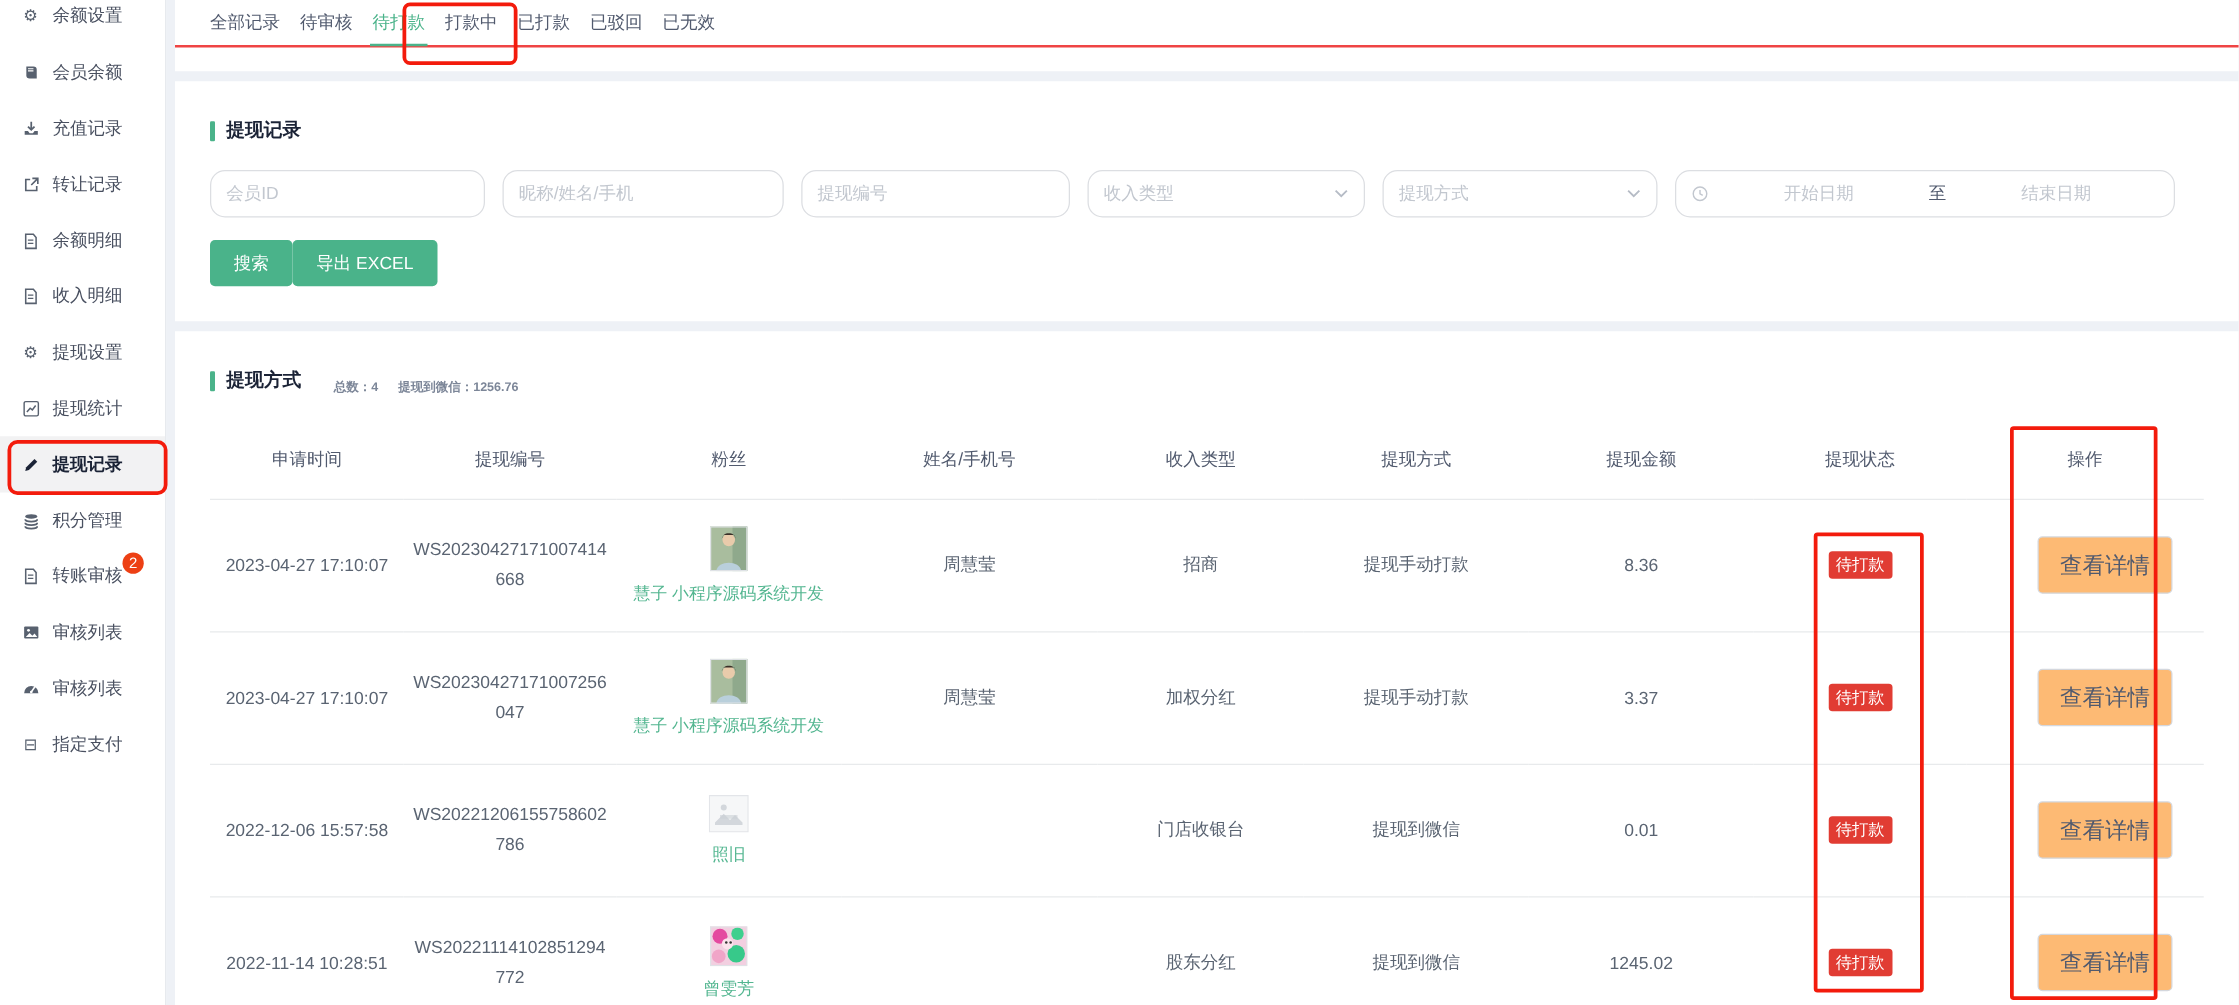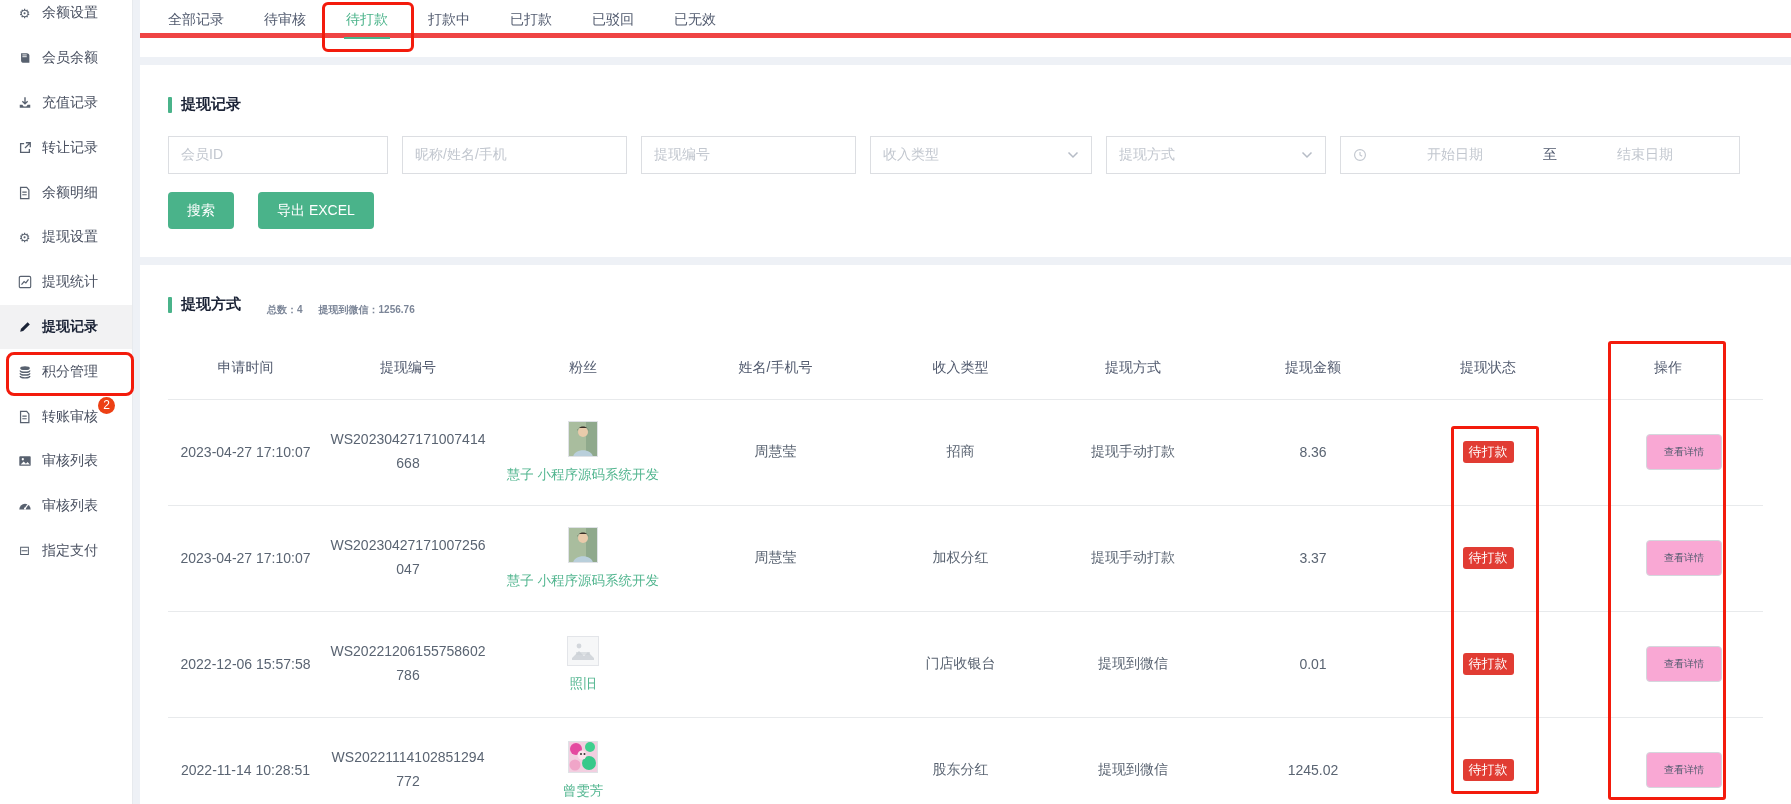--- a/index.html
+++ b/index.html
@@ -15,65 +15,65 @@
   .side-item .icn{width:17px;display:inline-flex;justify-content:center;align-items:center;
                   color:#58616f;font-size:13px;flex:none;}
   .side-item.active{background:#f2f2f3;color:#1b2336;font-weight:700;}
   .num-badge{position:absolute;left:98px;top:3px;min-width:17px;height:17px;border-radius:9px;
              background:#ed4014;color:#fff;font-size:12px;line-height:17px;text-align:center;
              font-weight:400;padding:0 2px;box-sizing:border-box;}
 
   
   .main{position:absolute;left:140px;top:0;width:1651px;height:804px;display:flex;flex-direction:column;}
   .tabbar{background:#fff;height:57px;flex:none;}
-  .tabs{display:flex;gap:40px;padding-left:28px;height:38px;align-items:flex-start;
-        border-bottom:5px solid #ef4444;box-sizing:border-box;}
+  .tabs{display:flex;gap:16px;padding-left:28px;height:38px;align-items:flex-end;
+        border-bottom:2px solid #ef4444;box-sizing:border-box;}
   .tab{font-size:14px;color:#515a6e;cursor:pointer;position:relative;height:38px;line-height:38px;white-space:nowrap;}
   .tab.active{color:#4ab38a;}
   .tab.active::after{content:"";position:absolute;left:-2px;right:-2px;bottom:-1px;height:2px;background:#4ab38a;}
 
   .panel{background:#fff;margin-top:8px;padding:30px 28px 24px;box-sizing:border-box;}
   .search-panel{height:192px;flex:none;}
   .list-panel{flex:1;}
 
   .sec-title{display:flex;align-items:center;font-size:15px;font-weight:700;color:#1b2336;}
   .sec-title .bar{width:4px;height:16px;background:#4ab38a;margin-right:9px;border-radius:1px;flex:none;}
 
   
   .fields{display:flex;gap:14px;margin-top:22px;}
-  .fld{height:38px;border:1px solid #dcdee2;border-radius:0;background:#fff;box-sizing:border-box;
+  .fld{height:38px;border:1px solid #dcdee2;border-radius:12px;background:#fff;box-sizing:border-box;
        display:flex;align-items:center;padding:0 12px;font-size:14px;color:#c2c7cf;cursor:text;}
   .fld.sel{cursor:pointer;justify-content:space-between;}
   .f1{width:220px;}.f2{width:225px;}.f3{width:215px;}.f4{width:222px;}.f5{width:220px;}
   .f6{width:400px;gap:6px;cursor:pointer;}
   .f6 .ph{flex:1;text-align:center;}
   .f6 .to{color:#515a6e;flex:none;}
   .caret,.clock{flex:none;display:inline-flex;}
-  .btns{margin-top:18px;display:flex;gap:24px;}
+  .btns{margin-top:18px;display:flex;gap:0;}
   .btn-green{background:#4ab38a;color:#fff;border:none;border-radius:4px;height:37px;
              padding:0 19px;font-size:14px;cursor:pointer;font-family:inherit;}
 
   
   .list-head{display:flex;align-items:baseline;}
   .stats{margin-left:26px;font-size:10px;color:#7c8698;font-weight:700;display:flex;gap:16px;}
   table{border-collapse:collapse;table-layout:fixed;width:1595px;margin-top:20px;}
   col.c1{width:155px;}col.c2{width:170px;}col.c3{width:180px;}col.c4{width:205px;}
   col.c5{width:165px;}col.c6{width:180px;}col.c7{width:180px;}col.c8{width:170px;}col.c9{width:190px;}
   thead th{height:60px;font-size:14px;font-weight:400;color:#515a6e;text-align:center;
            border-bottom:1px solid #e8eaec;}
   tbody td{height:103px;border-bottom:1px solid #e8eaec;text-align:center;font-size:14px;
            color:#5a6472;vertical-align:middle;}
   .wsnum{display:inline-block;max-width:160px;word-break:break-all;line-height:1.7;}
   .fan{display:flex;flex-direction:column;align-items:center;gap:9px;}
   .fan-name{color:#53b690;font-size:13.5px;cursor:pointer;white-space:nowrap;}
   .avatar{display:block;}
   .badge-status{background:#e13c33;color:#fff;font-size:13px;padding:4px 6px;border-radius:3px;
                 display:inline-block;line-height:14px;}
-  .btn-detail{background:#f9a8d4;border:1px solid #d4d7dd;border-radius:4px;padding:10px 17px;
-              font-size:10px;color:#515a6e;cursor:pointer;font-family:inherit;margin-left:32px;}
+  .btn-detail{background:#fdba74;border:1px solid #d4d7dd;border-radius:4px;padding:10px 17px;
+              font-size:18px;color:#515a6e;cursor:pointer;font-family:inherit;margin-left:32px;}
 
   
   .redbox{position:absolute;border:3px solid #f31b0c;border-radius:6px;pointer-events:none;z-index:5;}
   #box-sidebar{left:6px;top:352px;width:122px;height:38px;border-radius:8px;}
   #box-tab{left:322px;top:2px;width:86px;height:44px;}
   #box-status{left:1451px;top:426px;width:82px;height:362px;border-radius:3px;}
   #box-op{left:1608px;top:341px;width:112px;height:453px;border-radius:3px;}
 </style>
 </head>
 <body>
@@ -114,20 +114,29 @@
         <span>转让记录</span>
       </li>
       <li class="side-item">
         <span class="icn">
           <svg width="13" height="14" viewBox="0 0 14 16">
               <path d="M2.5 1.5h7l2.5 3v10h-9.5z" fill="none" stroke="#58616f" stroke-width="1.4"></path>
               <path d="M4.5 7h5M4.5 10h5" stroke="#58616f" stroke-width="1.2"></path>
             </svg>
         </span>
         <span>余额明细</span>
+      </li>
+      <li class="side-item">
+        <span class="icn">
+          <svg width="13" height="14" viewBox="0 0 14 16">
+              <path d="M2.5 1.5h7l2.5 3v10h-9.5z" fill="none" stroke="#58616f" stroke-width="1.4"></path>
+              <path d="M4.5 7h5M4.5 10h5" stroke="#58616f" stroke-width="1.2"></path>
+            </svg>
+        </span>
+        <span>收入明细</span>
       </li>
       <li class="side-item">
         <span class="icn">⚙</span>
         <span>提现设置</span>
       </li>
       <li class="side-item">
         <span class="icn">
           <svg width="14" height="14" viewBox="0 0 16 16">
               <rect x="1.5" y="1.5" width="13" height="13" rx="1.5" fill="none" stroke="#58616f" stroke-width="1.3"></rect>
               <polyline points="4,11 7,7.5 9,9 12,5" fill="none" stroke="#58616f" stroke-width="1.4"></polyline>

